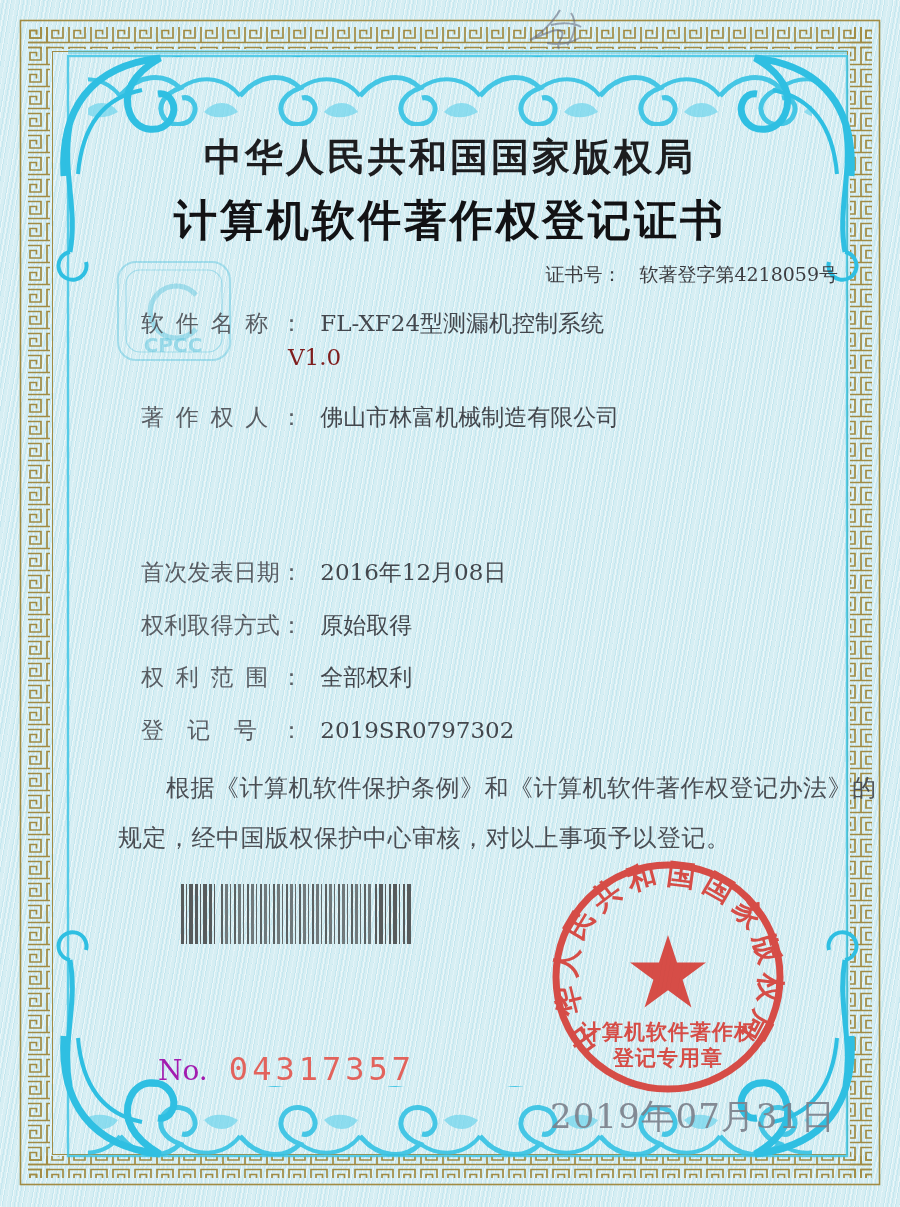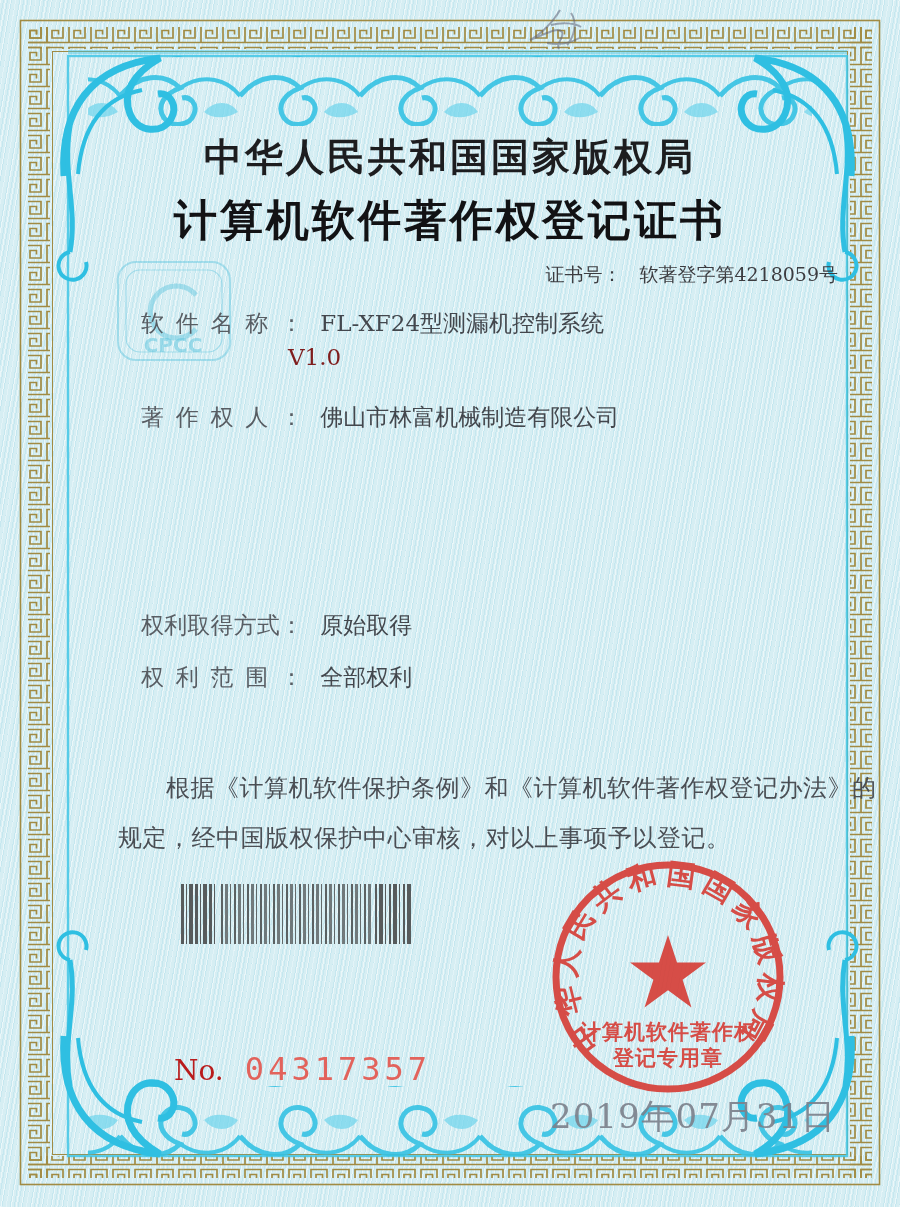--- a/index.html
+++ b/index.html
@@ -28,21 +28,21 @@
     background:repeating-linear-gradient(90deg,#3c3c3c 0 3px,transparent 3px 5px,#3c3c3c 5px 6px,transparent 6px 8px,#3c3c3c 8px 12px,transparent 12px 14px);}
   .bc-mid{position:absolute;left:40px;right:42px;top:0;bottom:0;
     background-image:
       repeating-linear-gradient(90deg,rgba(48,48,48,.9) 0 2px,transparent 2px 4px,rgba(48,48,48,.75) 4px 7px,transparent 7px 9px,rgba(48,48,48,.85) 9px 10px,transparent 10px 13px),
       repeating-linear-gradient(0deg,rgba(214,238,243,.95) 0 2px,transparent 2px 5px,rgba(214,238,243,.8) 5px 7px,transparent 7px 12px);}
   .bc-right{position:absolute;right:0;top:0;bottom:0;width:38px;
     background:repeating-linear-gradient(90deg,#3c3c3c 0 2px,transparent 2px 4px,#3c3c3c 4px 8px,transparent 8px 10px,#3c3c3c 10px 11px,transparent 11px 14px);}
   .seal{position:absolute;left:537px;top:846px;width:262px;height:262px;z-index:3;opacity:.93;}
   .issue-date{top:1094px;left:550px;font-size:34px;color:rgba(124,129,140,.92);letter-spacing:1px;z-index:4;}
   .serial{top:1050px;left:158px;z-index:2;}
-  .serial .no{font-size:28px;color:#b91c1c;margin-left:16px;}
+  .serial .no{font-size:28px;color:#a21caf;}
   .serial .num{font-family:"DejaVu Sans Mono","Liberation Mono",monospace;font-size:32px;
     color:#e2635c;letter-spacing:4px;margin-left:16px;}
 </style>
 </head>
 <body>
 
 <div class="page">
   <div class="texture"></div>
 
   <svg class="frame" width="900" height="1207" viewBox="0 0 900 1207">
@@ -109,31 +109,39 @@
     <span class="val">FL-XF24型测漏机控制系统</span>
   </div>
   <div class="txt val2" style="top:344px">V1.0</div>
 
   <div class="txt row" style="top:402px">
     <span class="lbl">著作权人：</span>
     <span class="val">佛山市林富机械制造有限公司</span>
   </div>
 
 
+  <div class="txt row" style="top:557px">
+    <span class="lbl">首次发表日期：</span>
+    <span class="val">2016年12月08日</span>
+  </div>
 
   <div class="txt row" style="top:610px">
     <span class="lbl">权利取得方式：</span>
     <span class="val">原始取得</span>
   </div>
 
   <div class="txt row" style="top:662px">
     <span class="lbl">权利范围：</span>
     <span class="val">全部权利</span>
   </div>
 
+  <div class="txt row" style="top:715px">
+    <span class="lbl">登记号：</span>
+    <span class="val">2019SR0797302</span>
+  </div>
 
   <div class="txt stmt first" style="top:772px">根据《计算机软件保护条例》和《计算机软件著作权登记办法》的</div>
   <div class="txt stmt" style="top:822px">规定，经中国版权保护中心审核，对以上事项予以登记。</div>
 
   <div class="barcode">
     <div class="bc-left"></div>
     <div class="bc-mid"></div>
     <div class="bc-right"></div>
   </div>
 

